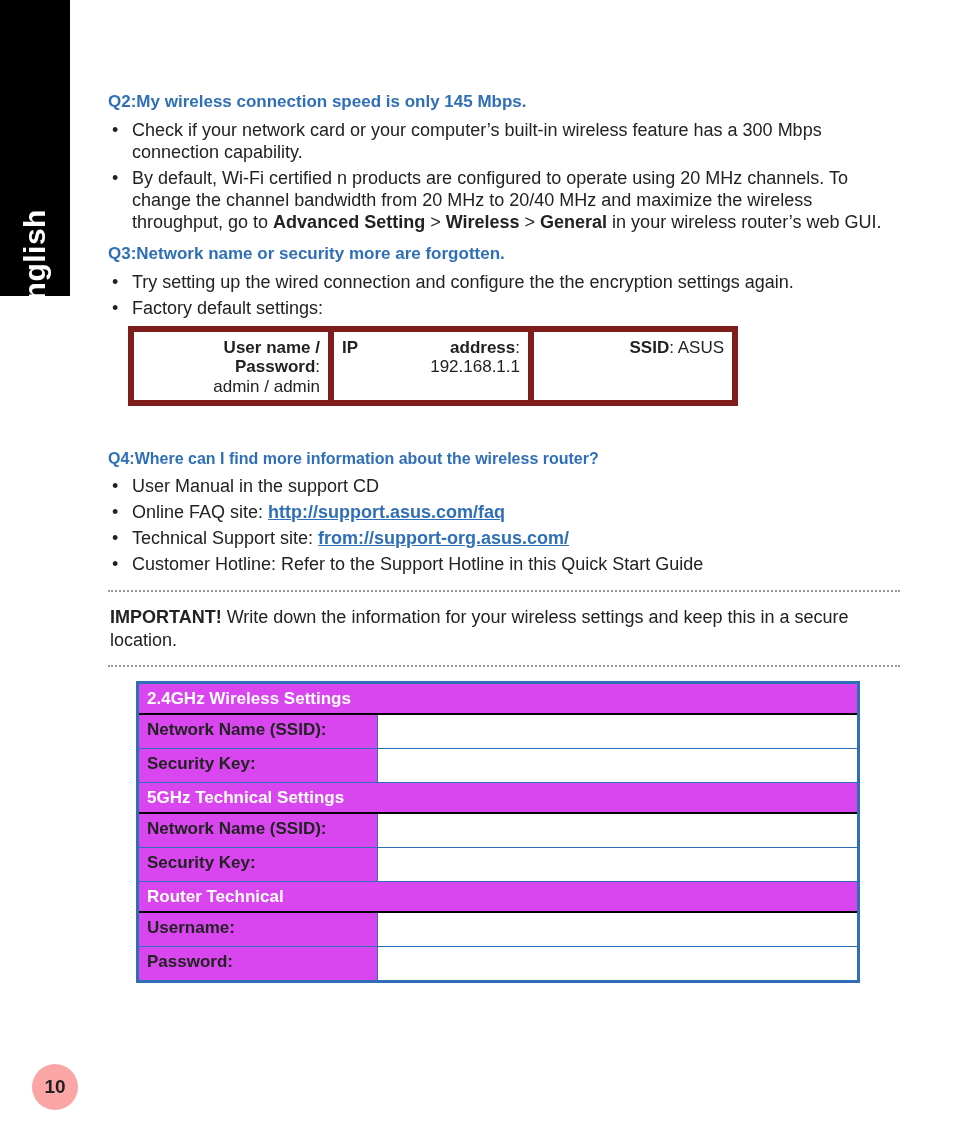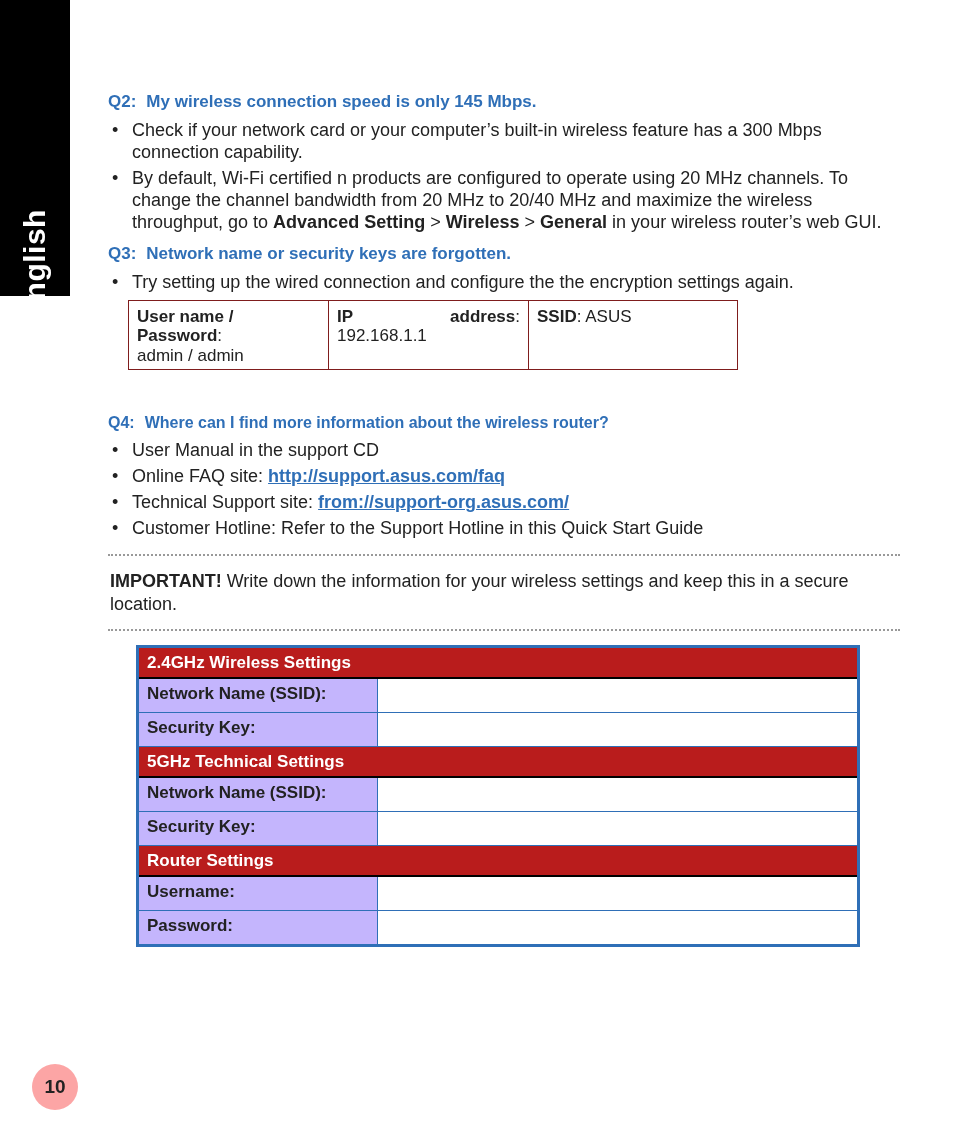--- a/index.html
+++ b/index.html
@@ -1,42 +1,42 @@
 <!DOCTYPE html>
 <html><head>
 <meta charset="utf-8">
 <style>
   * { box-sizing: border-box; margin: 0; padding: 0; }
   html, body { width: 954px; height: 1132px; background: #fff; font-family: "Segoe UI", "Myriad Pro", Arial, sans-serif; color: #222; }
   .page { position: relative; width: 954px; height: 1132px; }
   .blackbar { position: absolute; left: 0; top: 0; width: 70px; height: 296px; background: #000; color: #fff; }
   .blackbar .lang { position: absolute; left: 50%; bottom: 14px; transform: translateX(-50%) rotate(-90deg); transform-origin: center; font-size: 30px; font-weight: 700; letter-spacing: .5px; white-space: nowrap; }
   .content { position: absolute; left: 108px; right: 54px; top: 82px; }
-  .q { color: #2f6fb7; font-weight: 700; font-size: 17px; margin: 10px 0 8px 0; display: flex; gap: 10px; }
+  .q { color: #2f6fb7; font-weight: 700; font-size: 17px; margin: 10px 0 8px 0; display: flex; }
   .q .qnum { white-space: nowrap; }
   .q4 { font-size: 16px; }
   ul.b { list-style: none; margin: 0 0 6px 0; }
   ul.b > li { position: relative; padding-left: 24px; font-size: 18px; line-height: 1.22; margin: 4px 0; color: #222; }
   ul.b > li::before { content: "•"; position: absolute; left: 4px; top: 0; }
   .bold { font-weight: 700; }
   .link { color: #2f6fb7; font-weight: 700; text-decoration: underline; }
   .defaults { margin: 4px 0 0 20px; border-collapse: collapse; width: 610px; }
-  .defaults td { border: 1px solid #7f1d1d; padding: 6px 8px 4px 8px; vertical-align: top; font-size: 17px; line-height: 1.15; }
+  .defaults td { border: 6px solid #7f1d1d; padding: 6px 8px 4px 8px; vertical-align: top; font-size: 17px; line-height: 1.15; text-align: right; }
   .defaults .lbl { font-weight: 700; }
   .defaults .ipcell { display: flex; justify-content: space-between; }
   .dotted { border-top: 2px dotted #999; margin: 14px 0; }
   .important { font-size: 18px; line-height: 1.25; padding: 0 2px; }
   .important .lead { font-weight: 700; }
   .settingsWrap { margin: 14px 0 0 28px; width: 724px; }
   .settings { width: 100%; border-collapse: collapse; border: 3px solid #2f6fb7; }
   .settings td { border: 1px solid #2f6fb7; font-size: 17px; line-height: 1; }
-  .settings .secthdr td { background: #b91c1c; color: #fff; font-weight: 700; padding: 6px 8px; border: 1px solid #2f6fb7; }
+  .settings .secthdr td { background: #d946ef; color: #fff; font-weight: 700; padding: 6px 8px; border: 1px solid #2f6fb7; }
   .settings .sectdiv td { border-top: 2px solid #000; }
   .settings .row td { padding: 6px 8px 10px 8px; }
-  .settings .row td.lab { width: 240px; font-weight: 700; background: #c4b5fd; }
+  .settings .row td.lab { width: 240px; font-weight: 700; background: #d946ef; }
   .settings .row td.val { background: #fff; }
   .pagenum { position: absolute; left: 32px; bottom: 22px; width: 46px; height: 46px; border-radius: 23px; background: #fca5a5; color: #222; font-weight: 700; font-size: 19px; display: flex; align-items: center; justify-content: center; }
 </style>
 </head>
 <body>
 
 <div class="page">
 
   <div class="blackbar">
     <div class="lang">English</div>
@@ -50,24 +50,25 @@
     </div>
     <ul class="b">
       <li>Check if your network card or your computer’s built-in wireless feature has a 300 Mbps connection capability.</li>
       <li>
         <span>By default, Wi-Fi certified n products are configured to operate using 20 MHz chan­nels. To change the channel bandwidth from 20 MHz to 20/40 MHz and maximize the wireless throughput, go to </span><span class="bold">Advanced Setting</span><span> &gt; </span><span class="bold">Wireless</span><span> &gt; </span><span class="bold">General</span><span> in your wireless router’s web GUI.</span>
       </li>
     </ul>
 
     <div class="q">
       <span class="qnum">Q3:</span>
-      <span>Network name or security keys are forgotten.</span>
+      <span>Network name or security more are forgotten.</span>
     </div>
     <ul class="b">
       <li>Try setting up the wired connection and configure the the encryption settings again.</li>
+      <li>Factory default settings:</li>
     </ul>
     <table class="defaults">
       <tbody>
           <tr>
         <td style="width:200px">
           <span class="lbl">User name / Password</span><span>: </span><br>
           <span>admin / admin</span>
         </td>
         <td style="width:200px">
           <div class="ipcell">
@@ -124,21 +125,21 @@
             </tr>
         <tr class="row sectdiv">
               <td class="lab">Network Name (SSID):</td>
               <td class="val"></td>
             </tr>
         <tr class="row">
               <td class="lab">Security Key:</td>
               <td class="val"></td>
             </tr>
         <tr class="secthdr">
-              <td colspan="2">Router Settings</td>
+              <td colspan="2">Router Technical</td>
             </tr>
         <tr class="row sectdiv">
               <td class="lab">Username:</td>
               <td class="val"></td>
             </tr>
         <tr class="row">
               <td class="lab">Password:</td>
               <td class="val"></td>
             </tr>
       </tbody>

